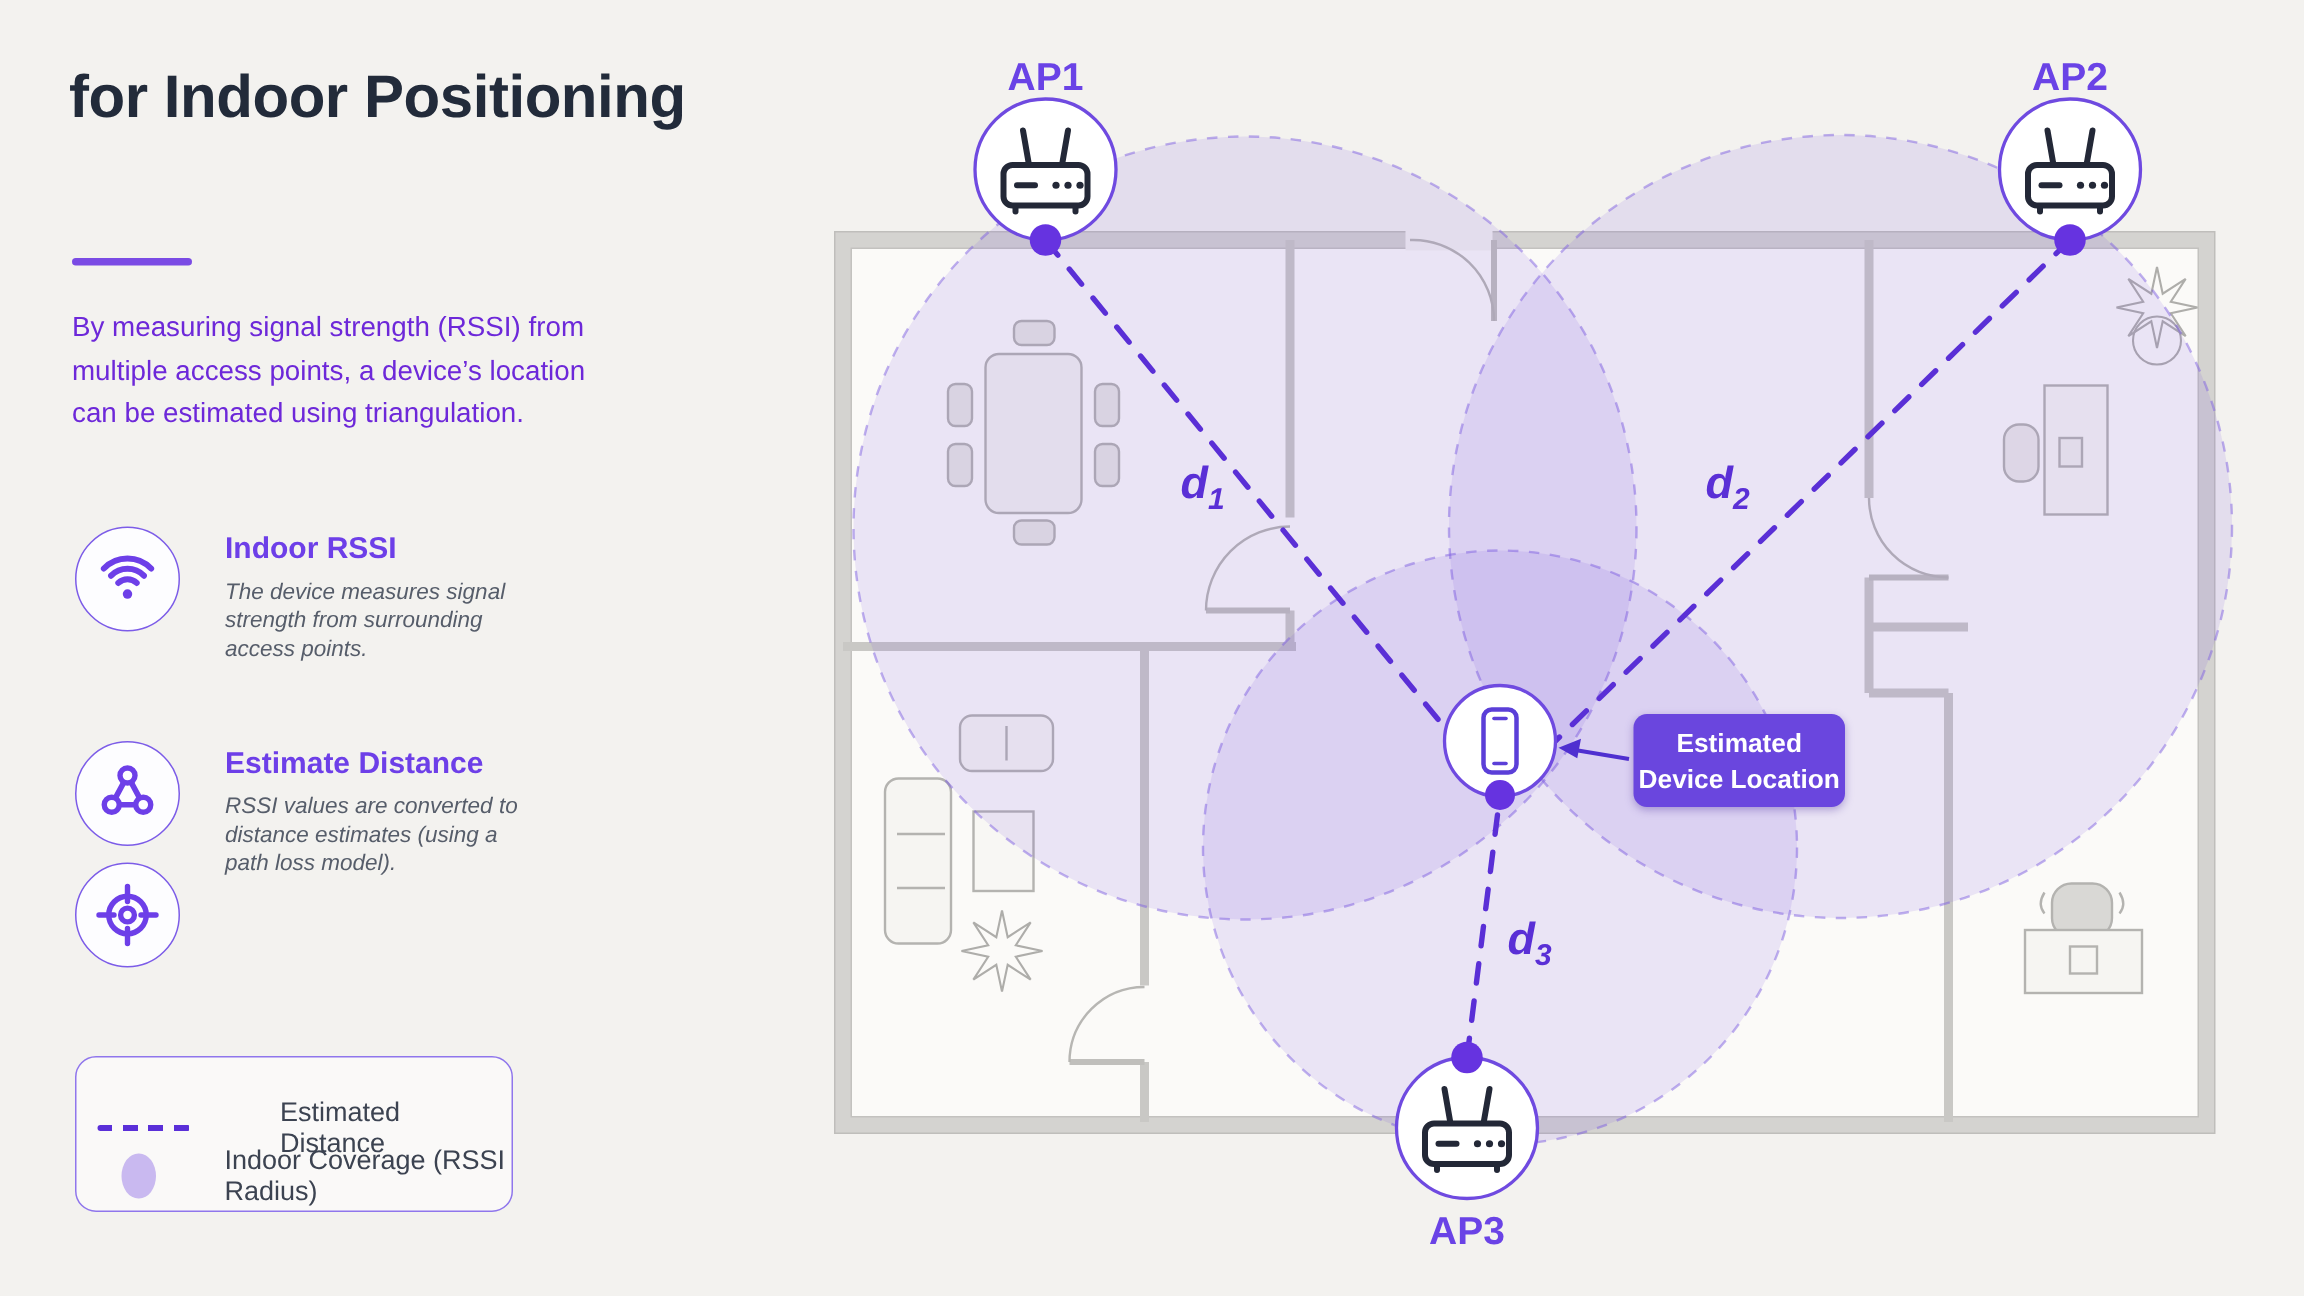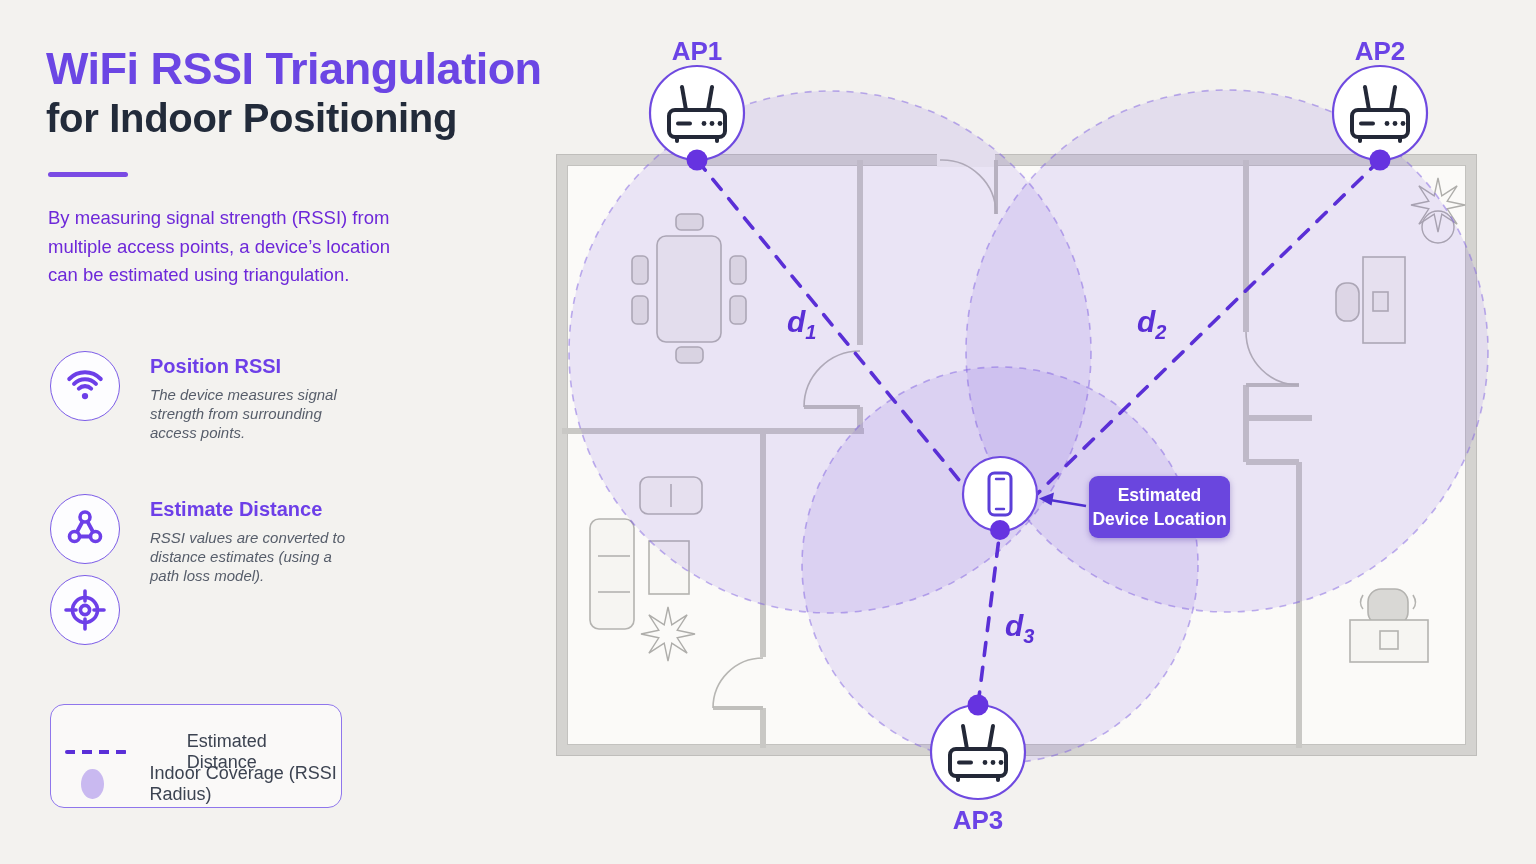--- a/index.html
+++ b/index.html
@@ -43,39 +43,38 @@
   text{font-family:"Liberation Sans", sans-serif;}
   .ap-label{font-size:26px;font-weight:700;fill:#6a43e6;}
   .d-label{font-size:30px;font-weight:700;font-style:italic;fill:#5a2fd6;}
   .d-sub{font-size:20px;}
   .devbox-text{font-size:17.5px;font-weight:700;fill:#ffffff;}
 </style>
 </head>
 <body>
 
 <div class="abs title">
-  <div class="t1">WiFi RSSI Triangulation</div>
   <div class="t2">for Indoor Positioning</div>
 </div>
 <div class="abs rule"></div>
 <div class="abs intro">By measuring signal strength (RSSI) from multiple access points, a device’s location can be estimated using triangulation.</div>
 
 <div class="step" style="top:351px;">
   <div class="step-icon">
     <svg width="42" height="42" viewBox="-24 -24 48 48">
       <g fill="none" stroke="#6d3fe8" stroke-width="4.6" stroke-linecap="round">
         <path d="M -7,3 A 10,10 0 0 1 7,3"></path>
         <path d="M -12.5,-2.5 A 17.5,17.5 0 0 1 12.5,-2.5"></path>
         <path d="M -18,-8 A 25,25 0 0 1 18,-8"></path>
       </g>
       <circle cx="0" cy="11.5" r="3.6" fill="#6d3fe8"></circle>
     </svg>
   </div>
   <div class="step-text">
-    <div class="step-title">Position RSSI</div>
+    <div class="step-title">Indoor RSSI</div>
     <div class="step-desc w200">The device measures signal strength from surrounding access points.</div>
   </div>
 </div>
 
 <div class="step" style="top:464px;margin-top:30px;">
   <div class="step-icon">
     <svg width="42" height="42" viewBox="-21 -21 42 42">
       <path d="M 0,-12 L 10.5,7.5 L -10.5,7.5 Z" fill="none" stroke="#6d3fe8" stroke-width="3.8" stroke-linejoin="round"></path>
       <circle cx="0" cy="-12" r="5" fill="#fdfdff" stroke="#6d3fe8" stroke-width="3.6"></circle>
       <circle cx="10.5" cy="7.5" r="5" fill="#fdfdff" stroke="#6d3fe8" stroke-width="3.6"></circle>

